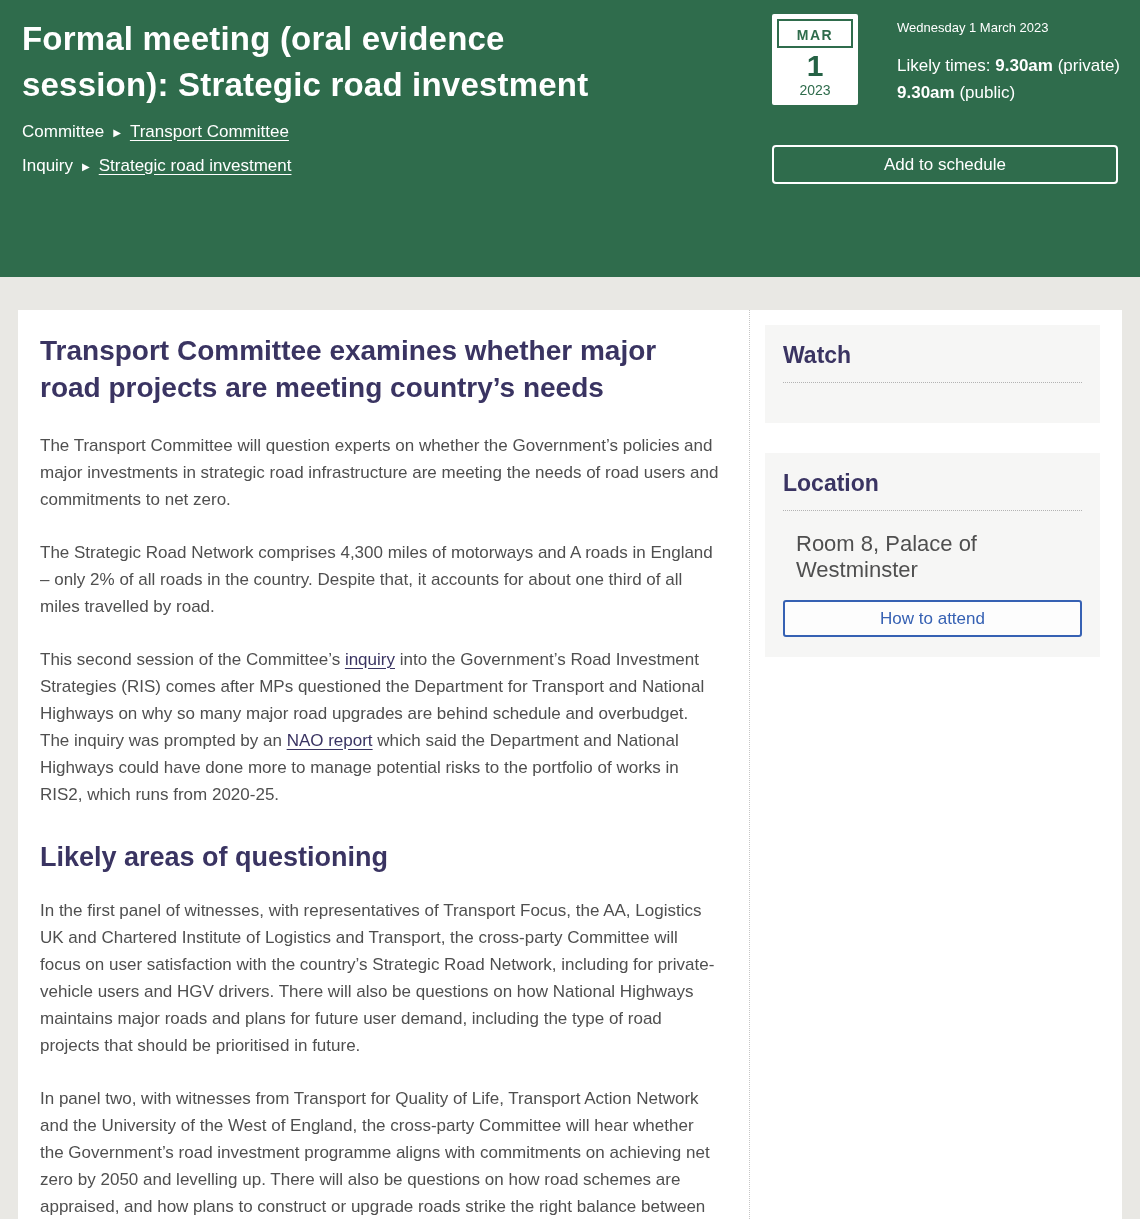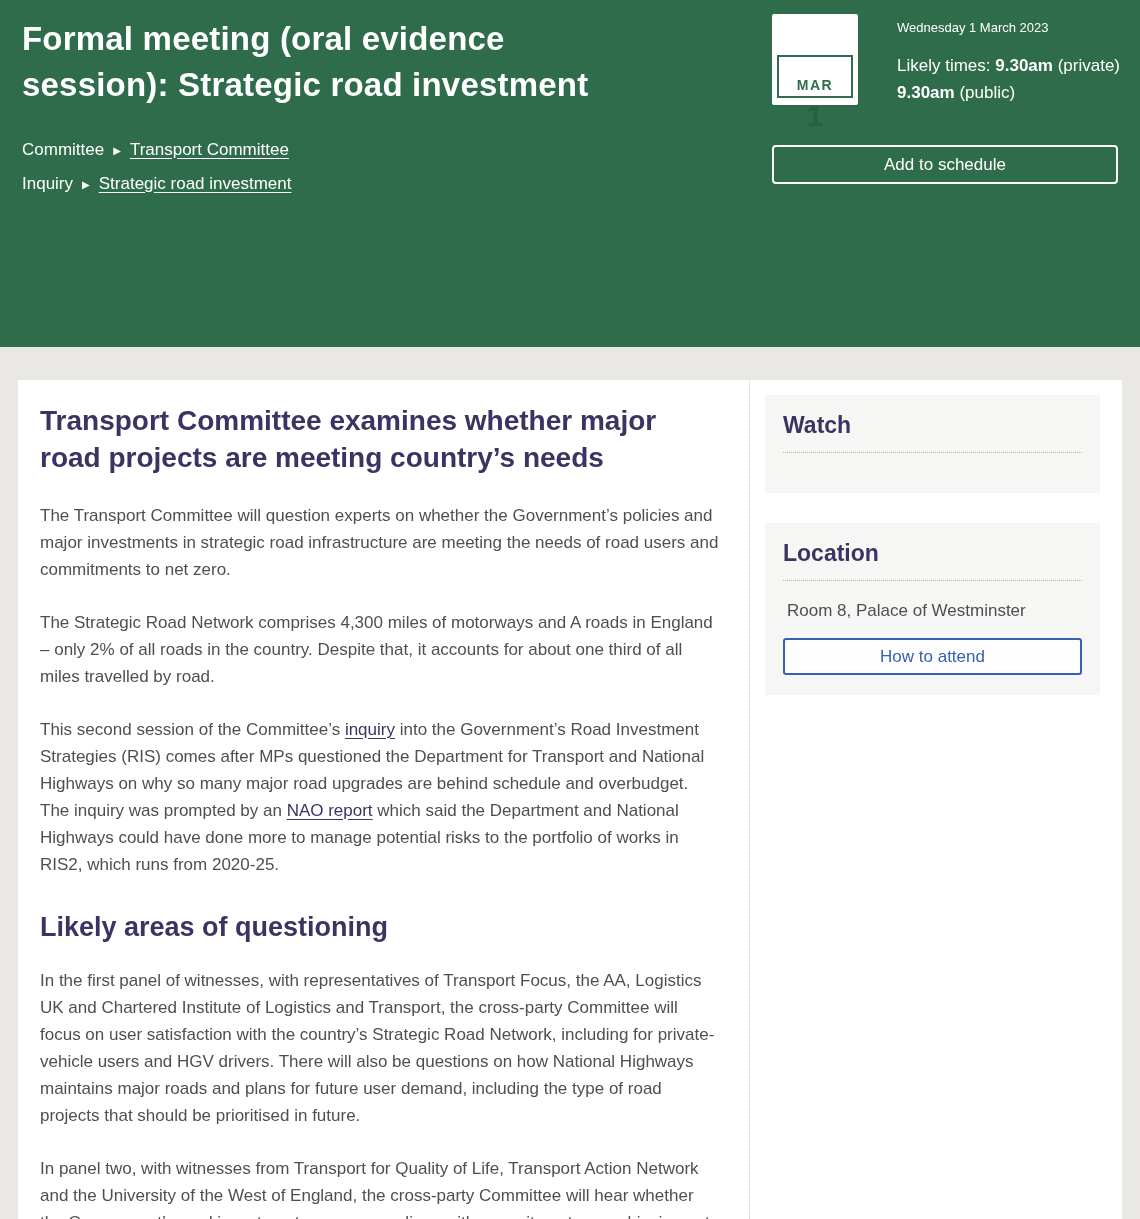--- a/index.html
+++ b/index.html
@@ -7,33 +7,33 @@
     margin: 0; padding: 0;
     width: 1140px; height: 1219px;
     overflow: hidden;
     background: #e9e8e4;
     font-family: "Liberation Sans", sans-serif;
   }
 
   
   .hero {
     position: relative;
-    width: 1140px; height: 347px;
+    width: 1140px; height: 277px;
     background: #2f6c4c;
     padding: 0 22px;
   }
   .hero-title {
     margin: 0; padding-top: 16px;
     max-width: 580px;
     color: #ffffff;
     font-size: 33px; line-height: 46px;
     font-weight: 700;
     letter-spacing: 0.2px;
   }
-  .crumbs { margin-top: 32px; }
+  .crumbs { margin-top: 14px; }
   .crumb-row {
     display: flex; align-items: center;
     color: #ffffff;
     font-size: 17px;
     margin-bottom: 14px;
   }
   .crumb-arrow {
     font-size: 10px;
     margin: 1px 9px 0 9px;
   }
@@ -57,22 +57,21 @@
     padding: 5px 5px 0 5px;
     text-align: center;
     flex: none;
   }
   .cal-month {
     border: 2px solid #2f6c4c;
     color: #2f6c4c;
     font-weight: 700;
     font-size: 14px;
     letter-spacing: 1.5px;
-    padding: 20px 0 3px;
-    margin-top: 36px;
+    padding: 6px 0 3px;
   }
   .cal-day {
     color: #256245;
     font-size: 30px; font-weight: 700;
     line-height: 32px;
     margin-top: 2px;
   }
   .cal-year {
     color: #2f6c4c;
     font-size: 14px;
@@ -164,23 +163,23 @@
     width: 100%; height: 37px;
     background: #fdfdfd;
     border: 2px solid #3661b3;
     border-radius: 3px;
     color: #3661b3;
     font-family: "Liberation Sans", sans-serif;
     font-size: 17px;
     cursor: pointer;
   }
   .location-text {
-    margin: 0 0 17px 4px;
+    margin: 0 0 17px 13px;
     color: #4f4f4f;
-    font-size: 17px;
+    font-size: 22px;
   }
 </style>
 </head>
 <body>
 
 <div class="page">
 
   <header class="hero">
     <div class="hero-left">
       <h1 class="hero-title">Formal meeting (oral evidence session): Strategic road investment</h1>

